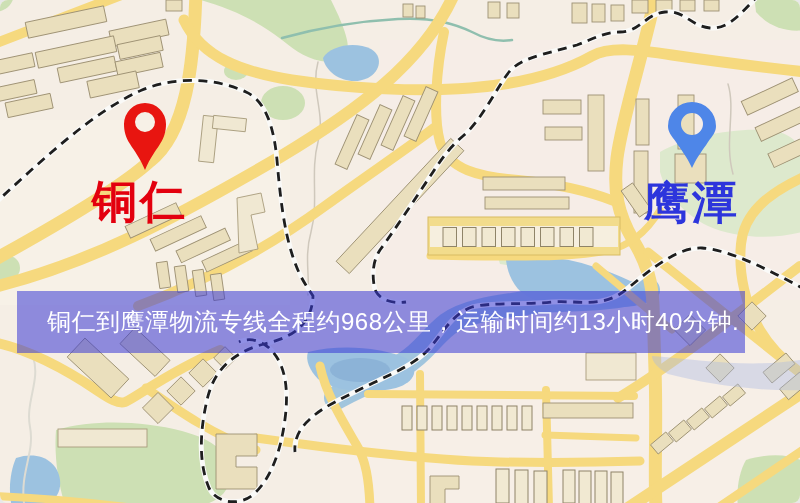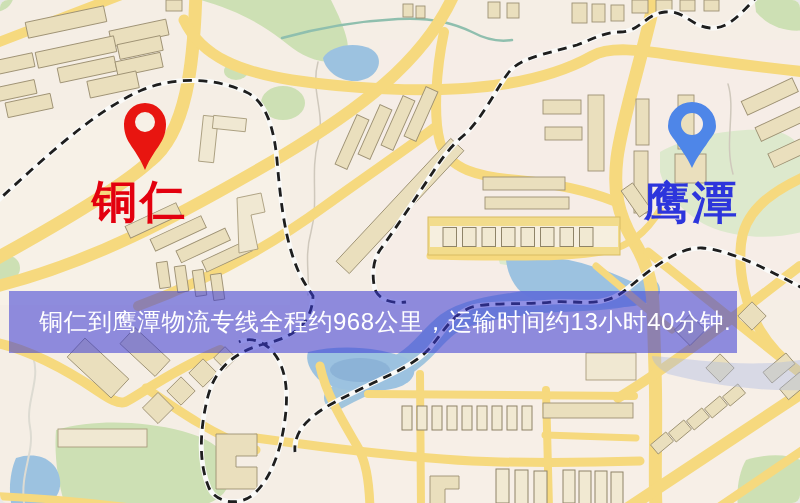--- a/index.html
+++ b/index.html
@@ -30,21 +30,21 @@
   .pin-dest path{fill:var(--dest-pin,#4e86e8);}
   
   .city-label{
     position:absolute;font-size:45px;font-weight:700;letter-spacing:3px;
     line-height:1;white-space:nowrap;
   }
   .label-origin{left:92px;top:179px;color:var(--origin-label,#e3000e);}
   .label-dest{left:644px;top:180px;color:var(--dest-label,#2d35dc);text-align:center;}
   
   .banner{
-    position:absolute;left:9px;top:291px;width:728px;height:62px;
+    position:absolute;left:17px;top:291px;width:728px;height:62px;
     background:var(--banner-bg,rgba(56,56,214,0.55));
     display:flex;align-items:center;text-align:right;
   }
   .banner span{
     color:var(--banner-text,#ffffff);font-size:24px;letter-spacing:.5px;
     padding-left:30px;white-space:nowrap;
   }
 </style>
 </head>
 <body>

